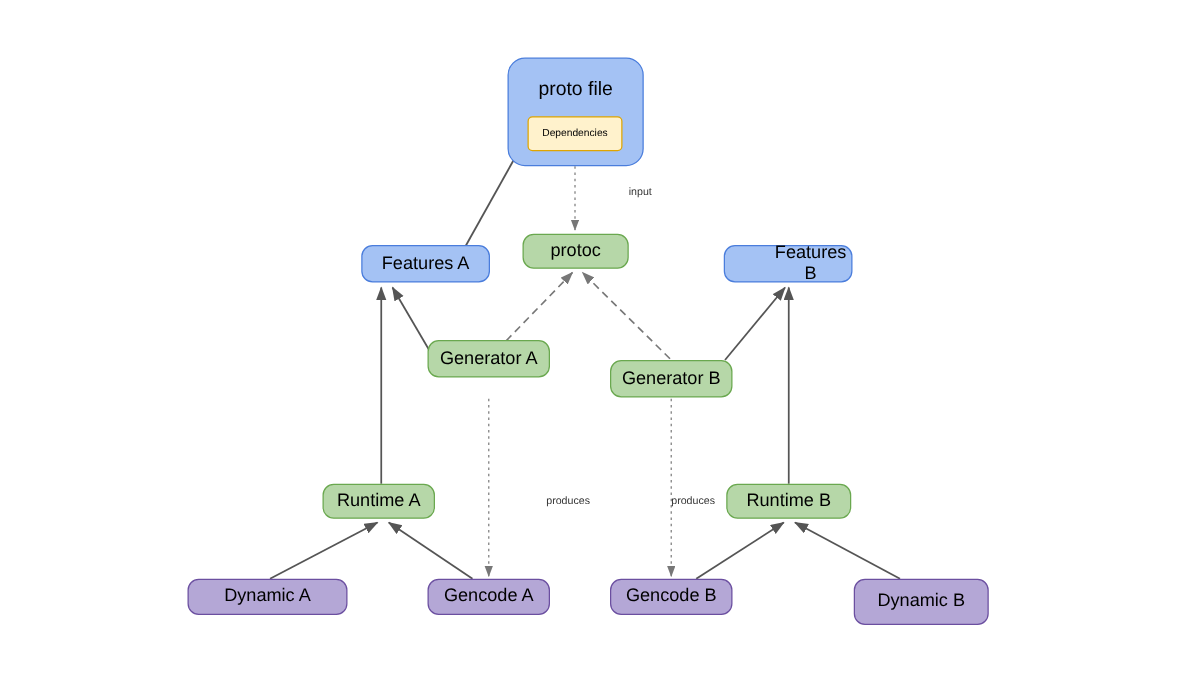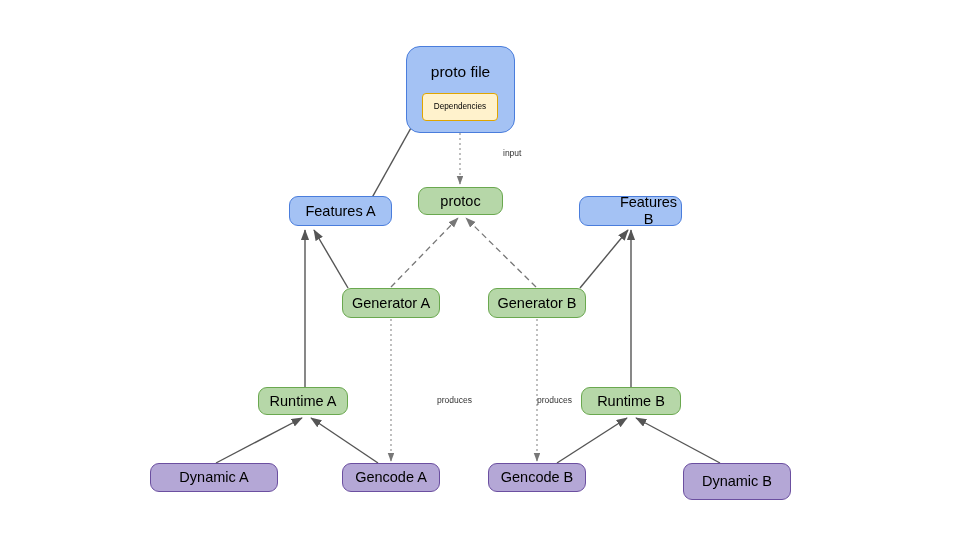--- a/index.html
+++ b/index.html
@@ -162,21 +162,21 @@
   </div>
 
   <div class="node node-blue" style="left:257px; top:196px; width:103px; height:30px;margin-left:32px;">
     <span class="f15">Features A</span>
   </div>
 
   <div class="node node-blue" style="left:579px; top:196px; width:103px; height:30px;padding-left:36px;">
     <span class="f15">Features B</span>
   </div>
 
-  <div class="node node-green" style="left:342px; top:288px; width:98px; height:30px;">
+  <div class="node node-green" style="left:342px; top:272px; width:98px; height:30px;">
     <span class="f15">Generator A</span>
   </div>
 
   <div class="node node-green" style="left:488px; top:288px; width:98px; height:30px;">
     <span class="f15">Generator B</span>
   </div>
 
   <div class="node node-green" style="left:258px; top:387px; width:90px; height:28px;">
     <span class="f15">Runtime A</span>
   </div>

